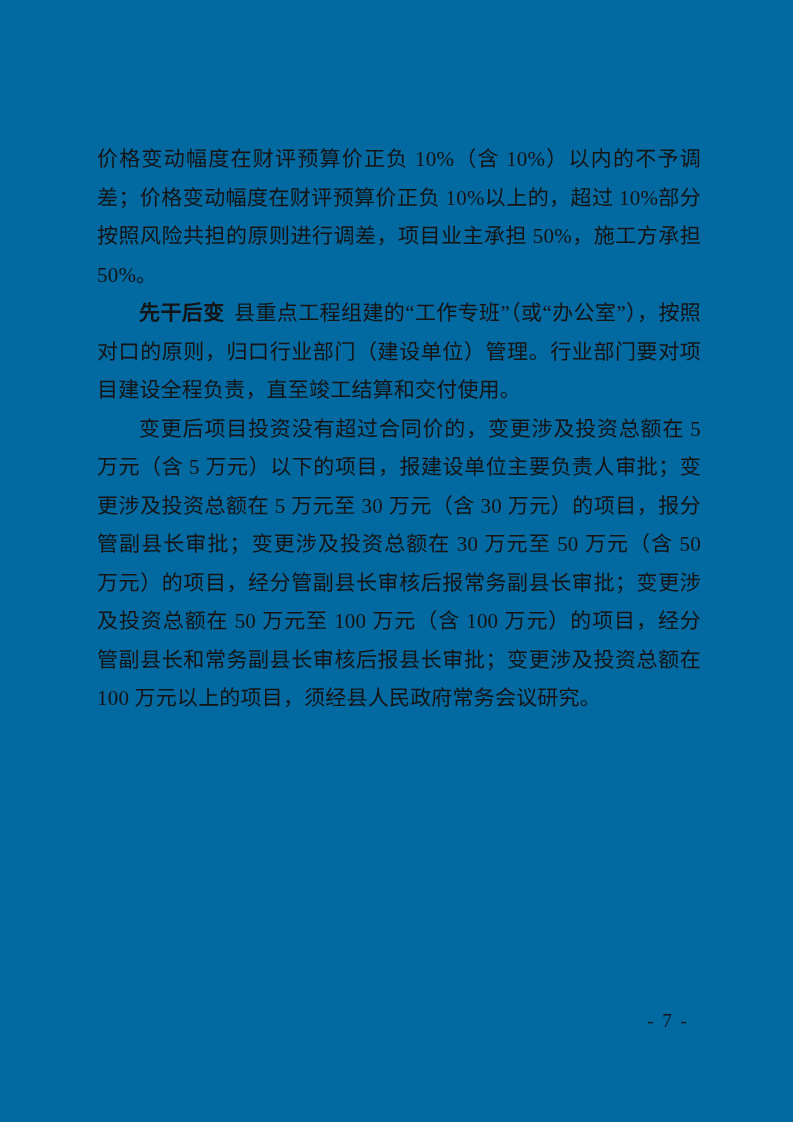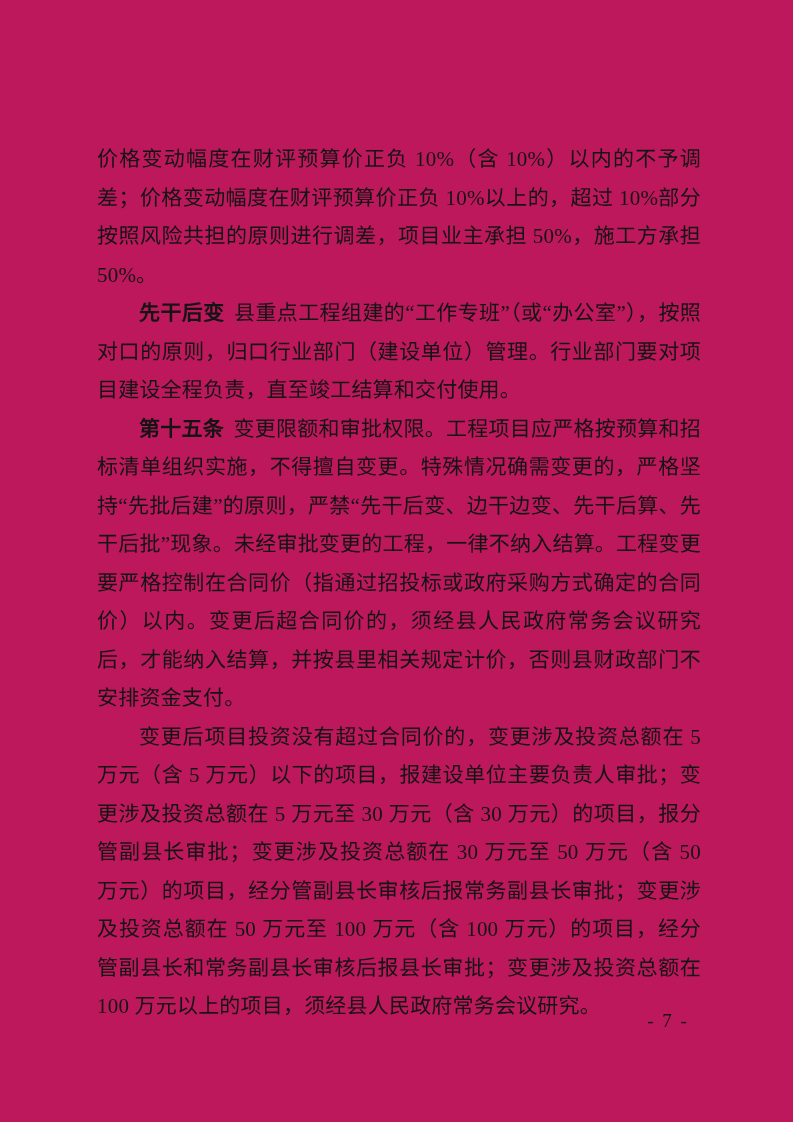--- a/index.html
+++ b/index.html
@@ -4,21 +4,21 @@
 <style>
   html, body {
     margin: 0;
     padding: 0;
     background: #ffffff;
   }
   .page {
     position: relative;
     width: 793px;
     height: 1122px;
-    background: #be185d;
+    background: #0369a1;
     overflow: hidden;
     font-family: "Liberation Serif", "DejaVu Serif", serif;
     color: #141414;
   }
   .content {
     position: absolute;
     top: 140px;
     left: 97px;
     width: 604px;
     font-size: 21px;
@@ -55,20 +55,19 @@
 </head>
 <body>
 
 <div class="page">
   <div class="content">
 
     <p class="para"><span class="lead"></span><span>价格变动幅度在财评预算价正负 10%（含 10%）以内的不予调差；价格变动幅度在财评预算价正负 10%以上的，超过 10%部分按照风险共担的原则进行调差，项目业主承担 50%，施工方承担 50%。</span></p>
 
     <p class="para indent"><span class="lead">先干后变</span><span>县重点工程组建的“工作专班”（或“办公室”），按照对口的原则，归口行业部门（建设单位）管理。行业部门要对项目建设全程负责，直至竣工结算和交付使用。</span></p>
 
-    <p class="para indent"><span class="lead">第十五条</span><span>变更限额和审批权限。工程项目应严格按预算和招标清单组织实施，不得擅自变更。特殊情况确需变更的，严格坚持“先批后建”的原则，严禁“先干后变、边干边变、先干后算、先干后批”现象。未经审批变更的工程，一律不纳入结算。工程变更要严格控制在合同价（指通过招投标或政府采购方式确定的合同价）以内。变更后超合同价的，须经县人民政府常务会议研究后，才能纳入结算，并按县里相关规定计价，否则县财政部门不安排资金支付。</span></p>
 
     <p class="para indent"><span class="lead"></span><span>变更后项目投资没有超过合同价的，变更涉及投资总额在 5 万元（含 5 万元）以下的项目，报建设单位主要负责人审批；变更涉及投资总额在 5 万元至 30 万元（含 30 万元）的项目，报分管副县长审批；变更涉及投资总额在 30 万元至 50 万元（含 50 万元）的项目，经分管副县长审核后报常务副县长审批；变更涉及投资总额在 50 万元至 100 万元（含 100 万元）的项目，经分管副县长和常务副县长审核后报县长审批；变更涉及投资总额在 100 万元以上的项目，须经县人民政府常务会议研究。</span></p>
 
   </div>
 
   <div class="page-number">- 7 -</div>
 </div>
 
 </body></html>

